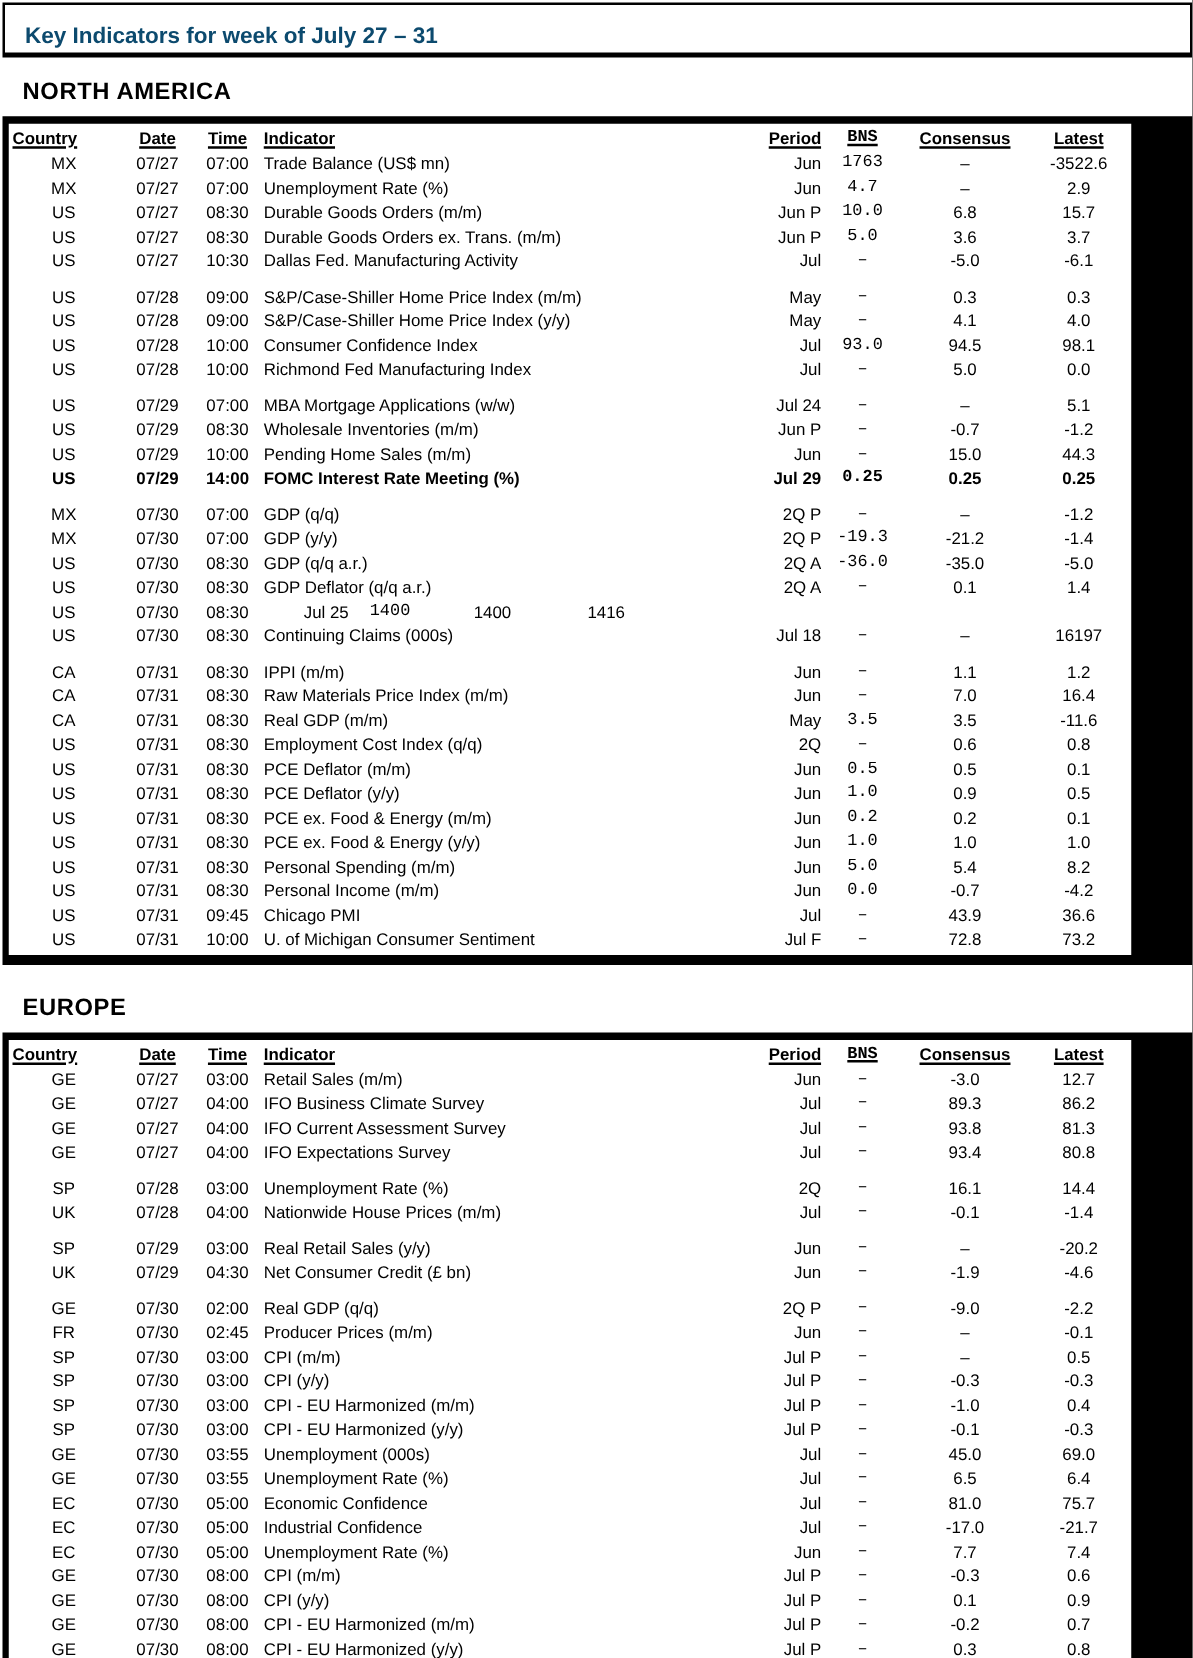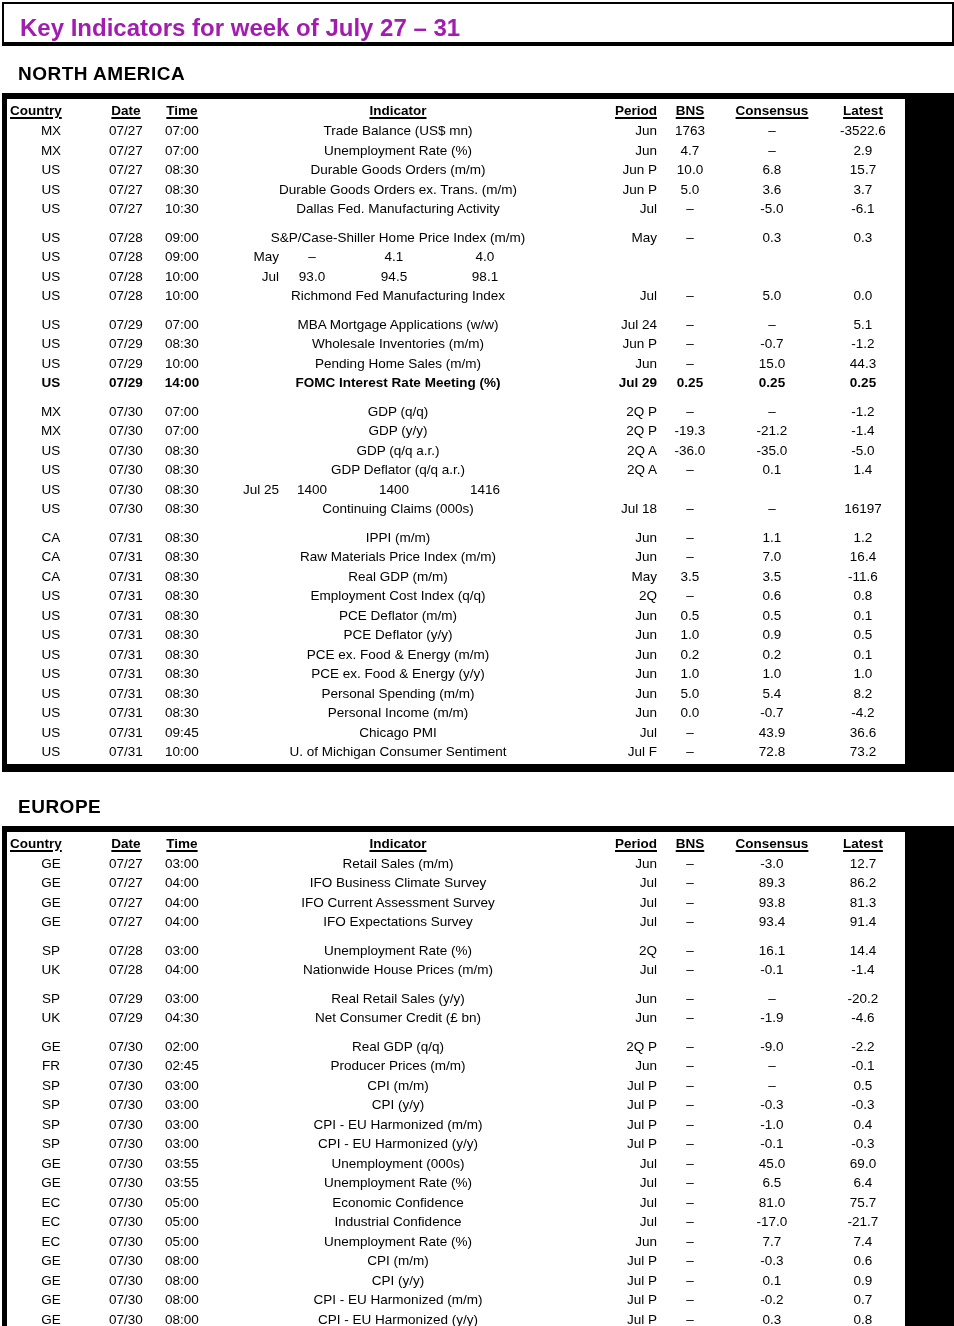--- a/index.html
+++ b/index.html
@@ -19,23 +19,23 @@
     width: calc(100% - 2px);
     border: 2px solid #000;
     border-bottom-width: 4px;
     height: 44px;
     display: flex;
     align-items: center;
     padding-left: 16px;
     background: #fff;
   }
   .title-box .title-text {
-    color: #a21caf;
+    color: #0c4a6e;
     font-weight: bold;
-    font-size: 24px;
+    font-size: 18px;
     letter-spacing: 0px;
     white-space: nowrap;
     margin-top: 10px;
   }
 
   
   .sec-heading {
     font-size: 19px;
     font-weight: bold;
     margin: 17px 0 8px 18px;
@@ -68,23 +68,23 @@
     height: 21px;
     line-height: 21px;
   }
   .trow.group-start { margin-top: 9px; }
   .trow.bold { font-weight: bold; }
 
   .cell { text-align: center; overflow: hidden; }
   .col-country   { width: 88px; }
   .col-date      { width: 62px; }
   .col-time      { width: 50px; }
-  .col-indicator { width: 378px; text-align: center; padding-left: 4px; }
+  .col-indicator { width: 378px; text-align: left; padding-left: 4px; }
   .col-period    { width: 72px; text-align: right; }
-  .col-bns       { width: 66px; }
+  .col-bns       { width: 66px; font-family: Liberation Mono, monospace; }
   .col-consensus { width: 98px; }
   .col-latest    { width: 84px; }
   .thead .col-country { text-align: left; padding-left: 3px; }
 
   .u {
     text-decoration: underline;
     text-decoration-thickness: 1.5px;
     text-underline-offset: 2px;
   }
 </style>
@@ -168,29 +168,31 @@
             <div class="cell col-indicator">S&amp;P/Case-Shiller Home Price Index (m/m)</div>
             <div class="cell col-period">May</div>
             <div class="cell col-bns">–</div>
             <div class="cell col-consensus">0.3</div>
             <div class="cell col-latest">0.3</div>
           </div>
           <div class="trow">
             <div class="cell col-country">US</div>
             <div class="cell col-date">07/28</div>
             <div class="cell col-time">09:00</div>
+            <div class="cell col-indicator">S&amp;P/Case-Shiller Home Price Index (y/y)</div>
             <div class="cell col-period">May</div>
             <div class="cell col-bns">–</div>
             <div class="cell col-consensus">4.1</div>
             <div class="cell col-latest">4.0</div>
           </div>
           <div class="trow">
             <div class="cell col-country">US</div>
             <div class="cell col-date">07/28</div>
             <div class="cell col-time">10:00</div>
+            <div class="cell col-indicator">Consumer Confidence Index</div>
             <div class="cell col-period">Jul</div>
             <div class="cell col-bns">93.0</div>
             <div class="cell col-consensus">94.5</div>
             <div class="cell col-latest">98.1</div>
           </div>
           <div class="trow">
             <div class="cell col-country">US</div>
             <div class="cell col-date">07/28</div>
             <div class="cell col-time">10:00</div>
             <div class="cell col-indicator">Richmond Fed Manufacturing Index</div>
@@ -467,21 +469,21 @@
             <div class="cell col-latest">81.3</div>
           </div>
           <div class="trow">
             <div class="cell col-country">GE</div>
             <div class="cell col-date">07/27</div>
             <div class="cell col-time">04:00</div>
             <div class="cell col-indicator">IFO Expectations Survey</div>
             <div class="cell col-period">Jul</div>
             <div class="cell col-bns">–</div>
             <div class="cell col-consensus">93.4</div>
-            <div class="cell col-latest">91.4</div>
+            <div class="cell col-latest">80.8</div>
           </div>
           <div class="trow group-start">
             <div class="cell col-country">SP</div>
             <div class="cell col-date">07/28</div>
             <div class="cell col-time">03:00</div>
             <div class="cell col-indicator">Unemployment Rate (%)</div>
             <div class="cell col-period">2Q</div>
             <div class="cell col-bns">–</div>
             <div class="cell col-consensus">16.1</div>
             <div class="cell col-latest">14.4</div>

